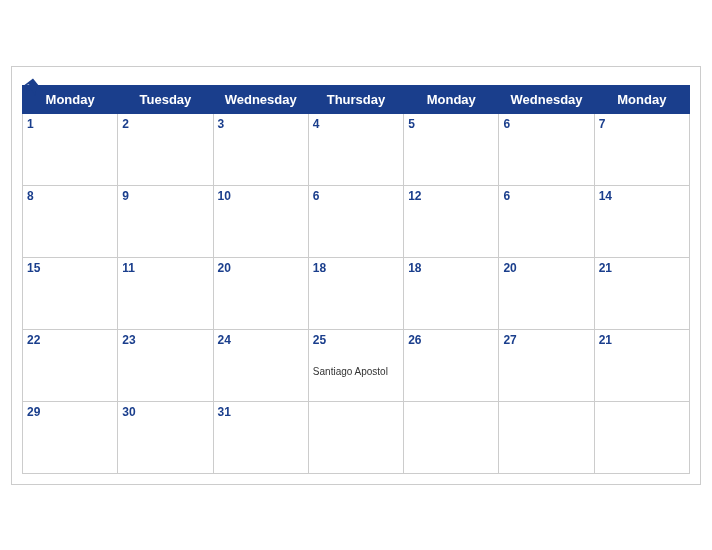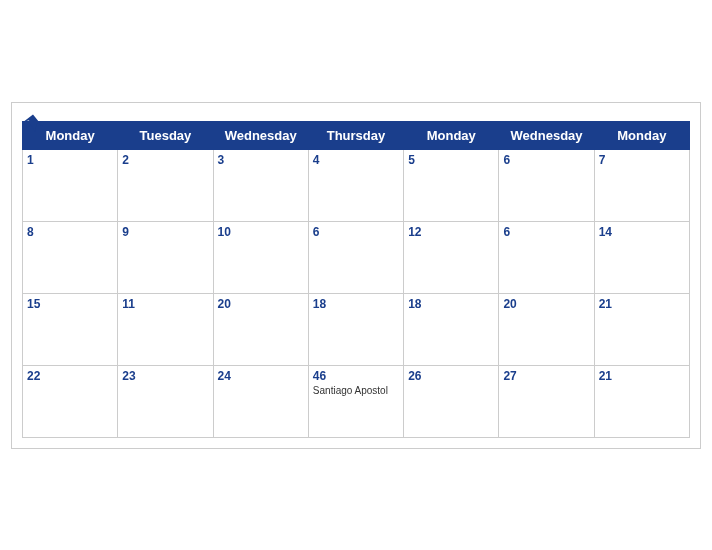--- a/index.html
+++ b/index.html
@@ -85,21 +85,21 @@
     }
     .day-number {
       font-size: 12px;
       color: #1a3e8c;
       font-weight: bold;
       display: block;
     }
     .event-label {
       font-size: 10px;
       color: #333;
-      margin-top: 2px;
+      margin-top: 19px;
       display: block;
     }
     .empty-cell {
       background: #fff;
     }
   </style>
 </head>
 <body>
 
 <div class="calendar-wrapper">
@@ -203,28 +203,43 @@
           <td>
             <span class="day-number">22</span>
           </td>
           <td>
             <span class="day-number">23</span>
           </td>
           <td>
             <span class="day-number">24</span>
           </td>
           <td>
-            <span class="day-number">46</span>
+            <span class="day-number">25</span>
             <span class="event-label">Santiago Apostol</span>
           </td>
           <td>
             <span class="day-number">26</span>
           </td>
           <td>
             <span class="day-number">27</span>
           </td>
           <td>
             <span class="day-number">21</span>
           </td>
+        </tr>
+        <tr>
+          <td>
+            <span class="day-number">29</span>
+          </td>
+          <td>
+            <span class="day-number">30</span>
+          </td>
+          <td>
+            <span class="day-number">31</span>
+          </td>
+          <td class="empty-cell"></td>
+          <td class="empty-cell"></td>
+          <td class="empty-cell"></td>
+          <td class="empty-cell"></td>
         </tr>
       </tbody>
   </table>
 </div>
 
 </body></html>

